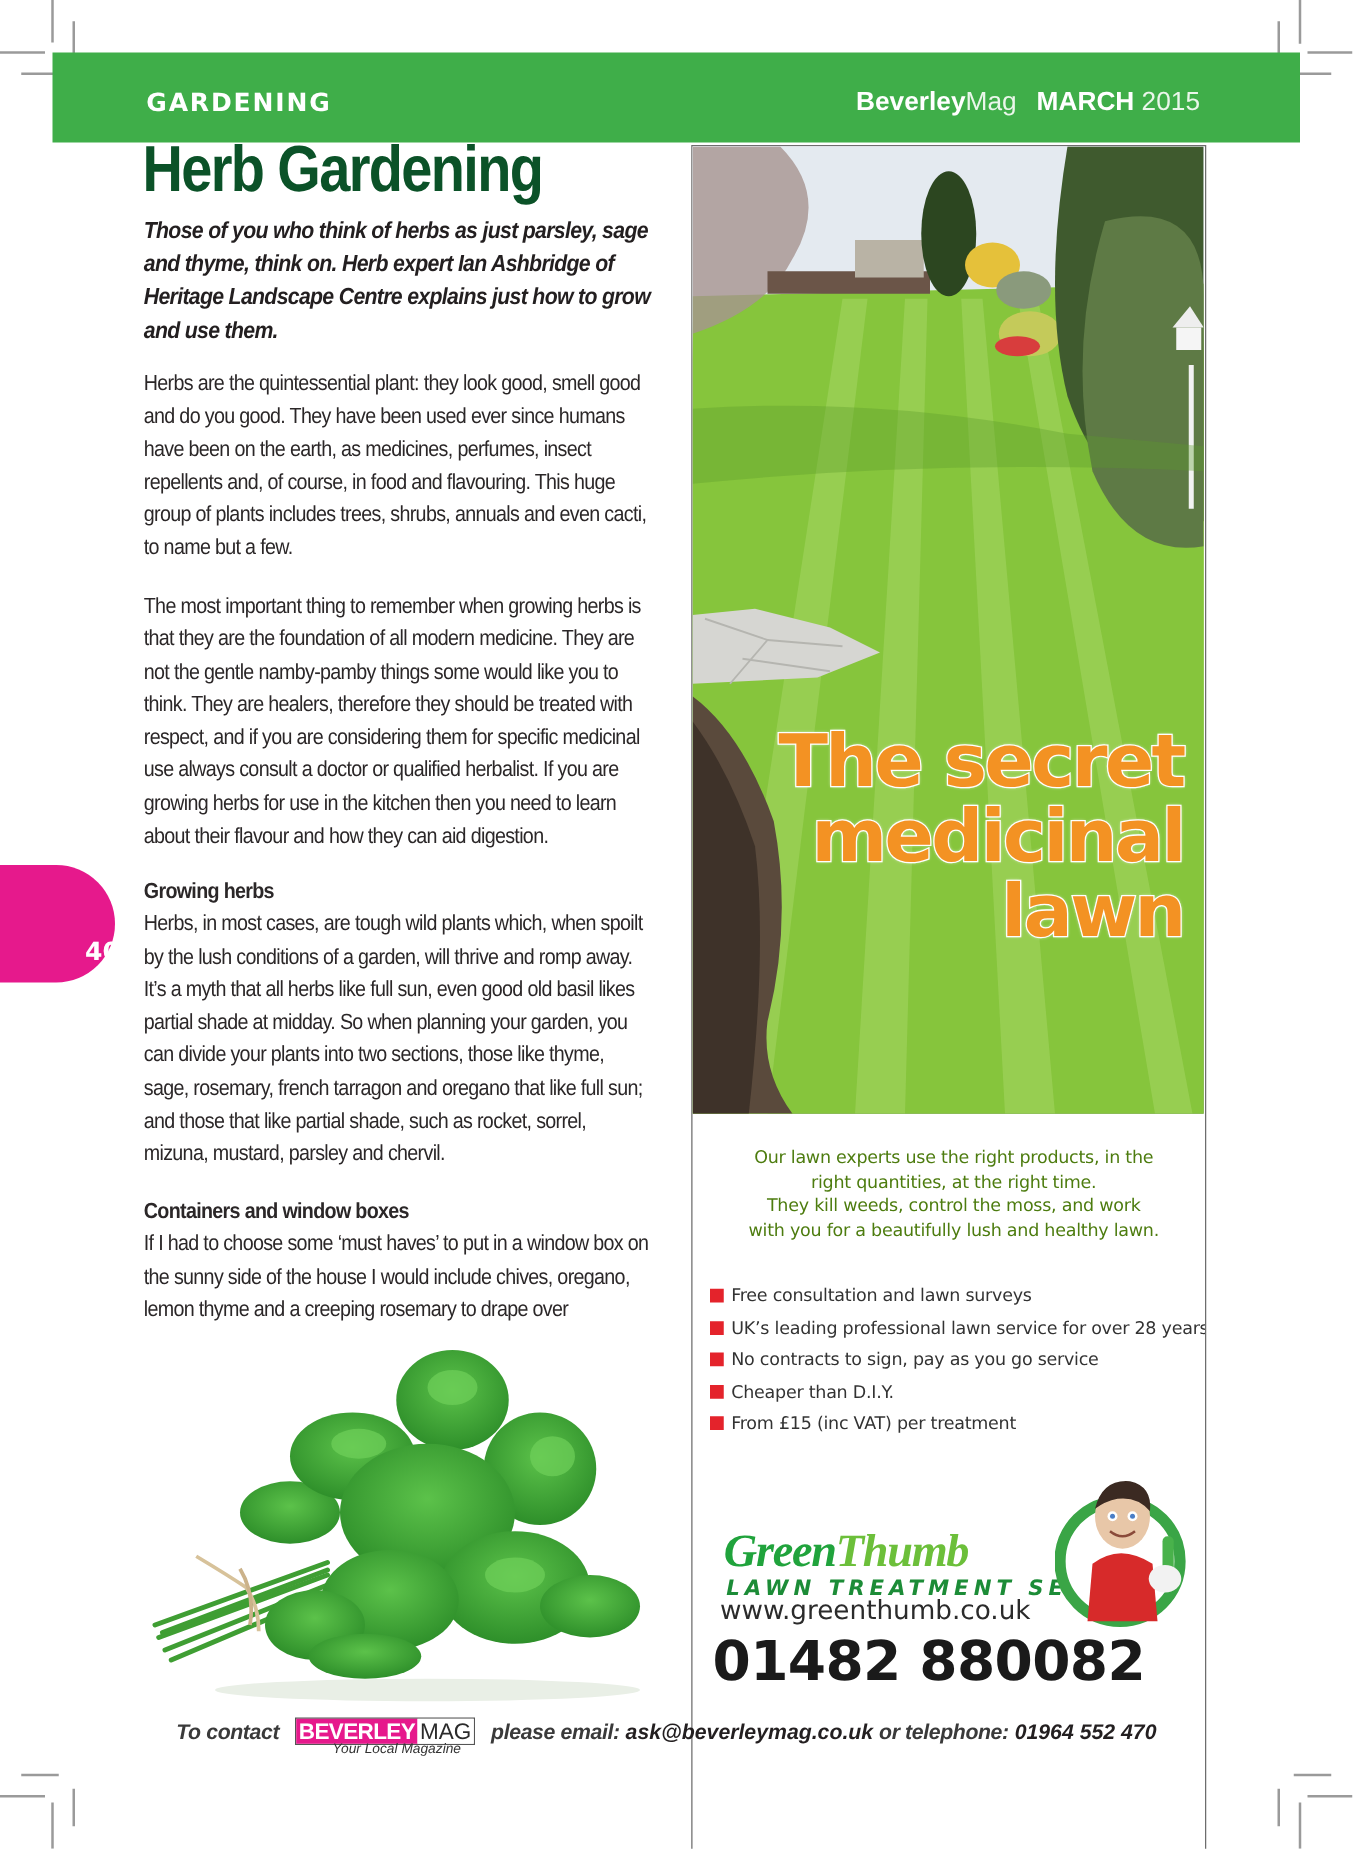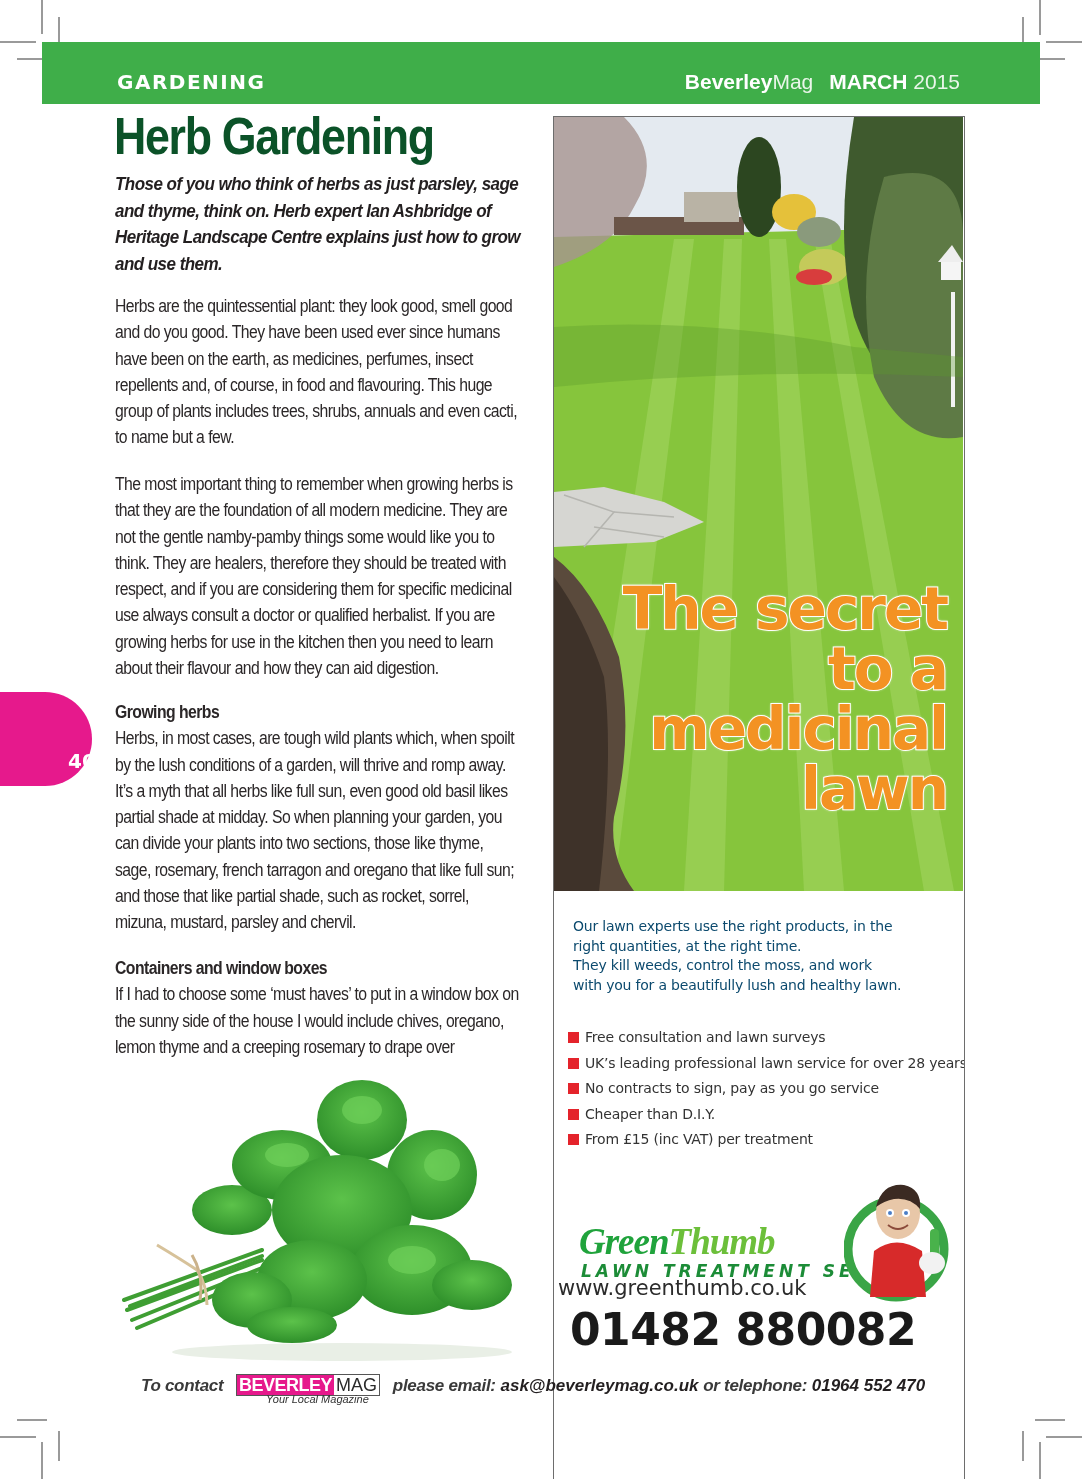--- a/index.html
+++ b/index.html
@@ -2,21 +2,21 @@
 <html><head>
 <meta charset="utf-8">
 <style>
   html, body { margin:0; padding:0; }
   body {
     width:1082px; height:1479px; position:relative; overflow:hidden;
     background:#ffffff; font-family:"Liberation Sans", sans-serif; color:#231f20;
   }
   .crop { position:absolute; background:#9a9a9a; }
   .header-bar {
-    position:absolute; left:42px; top:42px; width:998px; height:62px;
+    position:absolute; left:42px; top:42px; width:998px; height:72px;
     background:#3fae49;
     text-align:center;
   }
   .section-label {
     position:absolute; left:75px; top:28px; color:#ffffff;
     font-family:"DejaVu Sans", sans-serif; font-weight:bold; font-size:20px; letter-spacing:1.5px;
   }
   .issue-info {
     position:absolute; right:80px; top:28px; color:#ffffff; font-size:21px; white-space:nowrap;
   }
@@ -71,43 +71,44 @@
   .ad-headline {
     position:absolute; right:16px; top:462px; text-align:right;
     font-family:"DejaVu Sans", sans-serif; font-weight:bold; font-size:58px; line-height:60px;
     color:#f39223; letter-spacing:-2px;
     -webkit-text-stroke:2px #ffffff; paint-order:stroke fill;
     text-shadow:0 0 3px #ffffff;
   }
   .ad-headline div { white-space:nowrap; }
   .ad-intro {
     position:absolute; left:19px; top:800px; width:380px;
-    font-family:"DejaVu Sans", sans-serif; font-size:14px; line-height:19.5px; color:#0c4a6e;
+    font-family:"DejaVu Sans", sans-serif; font-size:14px; line-height:19.5px; color:#4d7c0f;
     letter-spacing:-0.2px;
+    text-align:center;
   }
   .ad-list { position:absolute; left:14px; top:908px; margin:0; padding:0; list-style:none; }
   .ad-list li {
     font-family:"DejaVu Sans", sans-serif; font-size:14px; line-height:25.6px; color:#333;
     letter-spacing:-0.2px; white-space:nowrap;
   }
   .ad-list .bullet {
     display:inline-block; width:11px; height:11px; background:#e4232b; margin-right:6px; vertical-align:-1px;
   }
   .brand-name {
     position:absolute; left:25px; top:1103px; font-family:Liberation Serif, serif;
     font-weight:bold; font-style:italic; font-size:37px; letter-spacing:-1px; white-space:nowrap;
   }
   .brand-name .g1 { color:#20a33c; }
   .brand-name .g2 { color:#6cbf3a; }
   .brand-tag {
     position:absolute; left:27px; top:1144px; font-family:"DejaVu Sans", sans-serif;
     font-weight:bold; font-style:italic; font-size:17px; letter-spacing:4px; color:#1c8c37; white-space:nowrap;
   }
   .brand-url {
-    position:absolute; left:4px; top:1159px; font-family:"DejaVu Sans", sans-serif;
+    position:absolute; left:22px; top:1159px; font-family:"DejaVu Sans", sans-serif;
     font-size:21px; color:#2b2b2b; white-space:nowrap;
   }
   .brand-phone {
     position:absolute; left:16px; top:1187px; font-family:"DejaVu Sans", sans-serif;
     font-weight:bold; font-size:44px; color:#1a1a1a; letter-spacing:-0.5px; white-space:nowrap;
   }
   .mascot { position:absolute; left:290px; top:1062px; width:112px; height:124px; }
 
   
   .footer {
@@ -247,21 +248,20 @@
         <path d="M10 378 L60 395 L30 430"></path>
           <path d="M60 395 L120 400"></path>
           <path d="M40 410 L110 420"></path>
       </g>
 
       <path d="M0 440 Q40 470 65 540 Q80 620 60 700 Q55 740 80 774 L0 774 Z" fill="#5a4a3c"></path>
       <path d="M0 460 Q30 500 50 560 Q60 640 45 774 L0 774 Z" fill="#3e3229"></path>
     </svg>
     <div class="ad-headline">
       <div>The secret</div>
-      <div>to a</div>
       <div>medicinal</div>
       <div>lawn</div>
     </div>
   </div>
 
   <div class="ad-intro">
     <div>Our lawn experts use the right products, in the</div>
     <div>right quantities, at the right time.</div>
     <div>They kill weeds, control the moss, and work</div>
     <div>with you for a beautifully lush and healthy lawn.</div>

